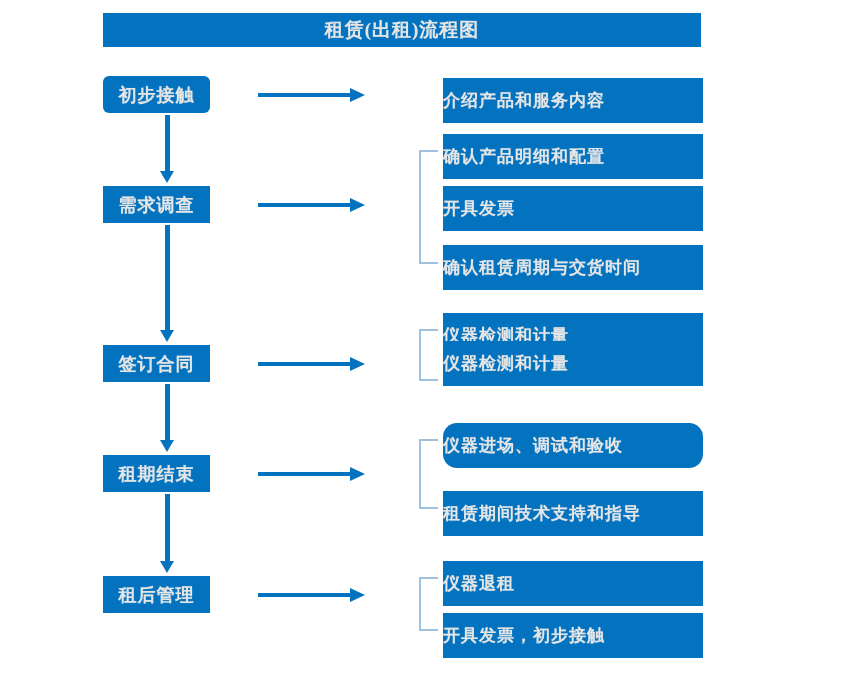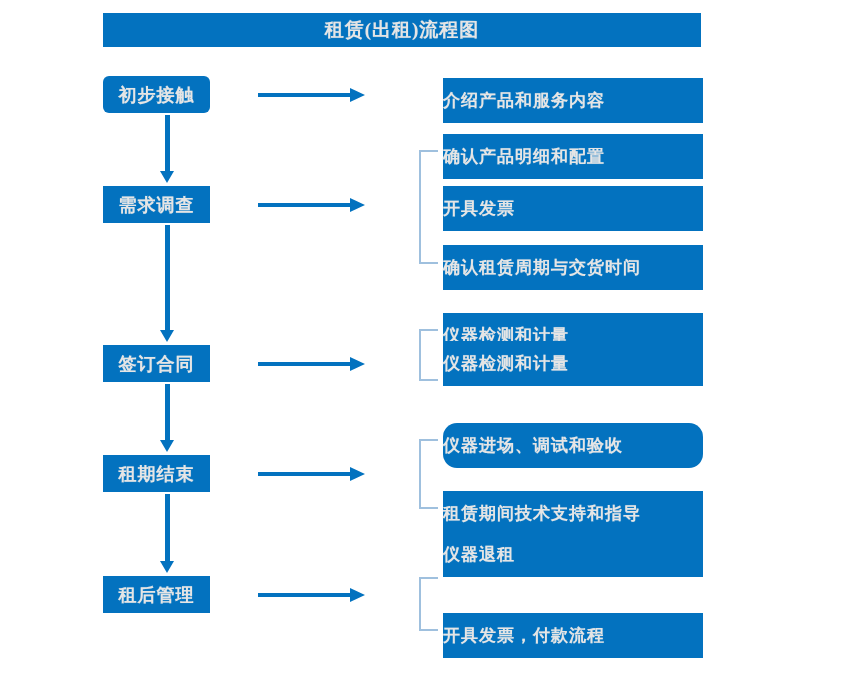--- a/index.html
+++ b/index.html
@@ -116,22 +116,22 @@
     </div>
   <div id="details">
       <div class="box detail-box" style="top: 78px;">介绍产品和服务内容</div>
       <div class="box detail-box" style="top: 134px;">确认产品明细和配置</div>
       <div class="box detail-box" style="top: 186px;">开具发票</div>
       <div class="box detail-box" style="top: 245px; text-align: center;">确认租赁周期与交货时间</div>
       <div class="box detail-box" style="top: 313px;">仪器检测和计量</div>
       <div class="box detail-box" style="top: 341px;">仪器检测和计量</div>
       <div class="box detail-box" style="top: 423px; border-radius: 14px;">仪器进场、调试和验收</div>
       <div class="box detail-box" style="top: 491px;">租赁期间技术支持和指导</div>
-      <div class="box detail-box" style="top: 532px;">仪器退租</div>
-      <div class="box detail-box" style="top: 613px;">开具发票，付款流程</div>
+      <div class="box detail-box" style="top: 561px;">仪器退租</div>
+      <div class="box detail-box" style="top: 613px;">开具发票，初步接触</div>
     </div>
   <div id="brackets">
       <div class="bracket" style="top: 150px; height: 114px;"></div>
       <div class="bracket" style="top: 329px; height: 52px;"></div>
       <div class="bracket" style="top: 439px; height: 70px;"></div>
       <div class="bracket" style="top: 577px; height: 54px;"></div>
     </div>
   <div id="harrows">
       <div class="h-arrow" style="top: 88px;">
         <div class="shaft"></div>

